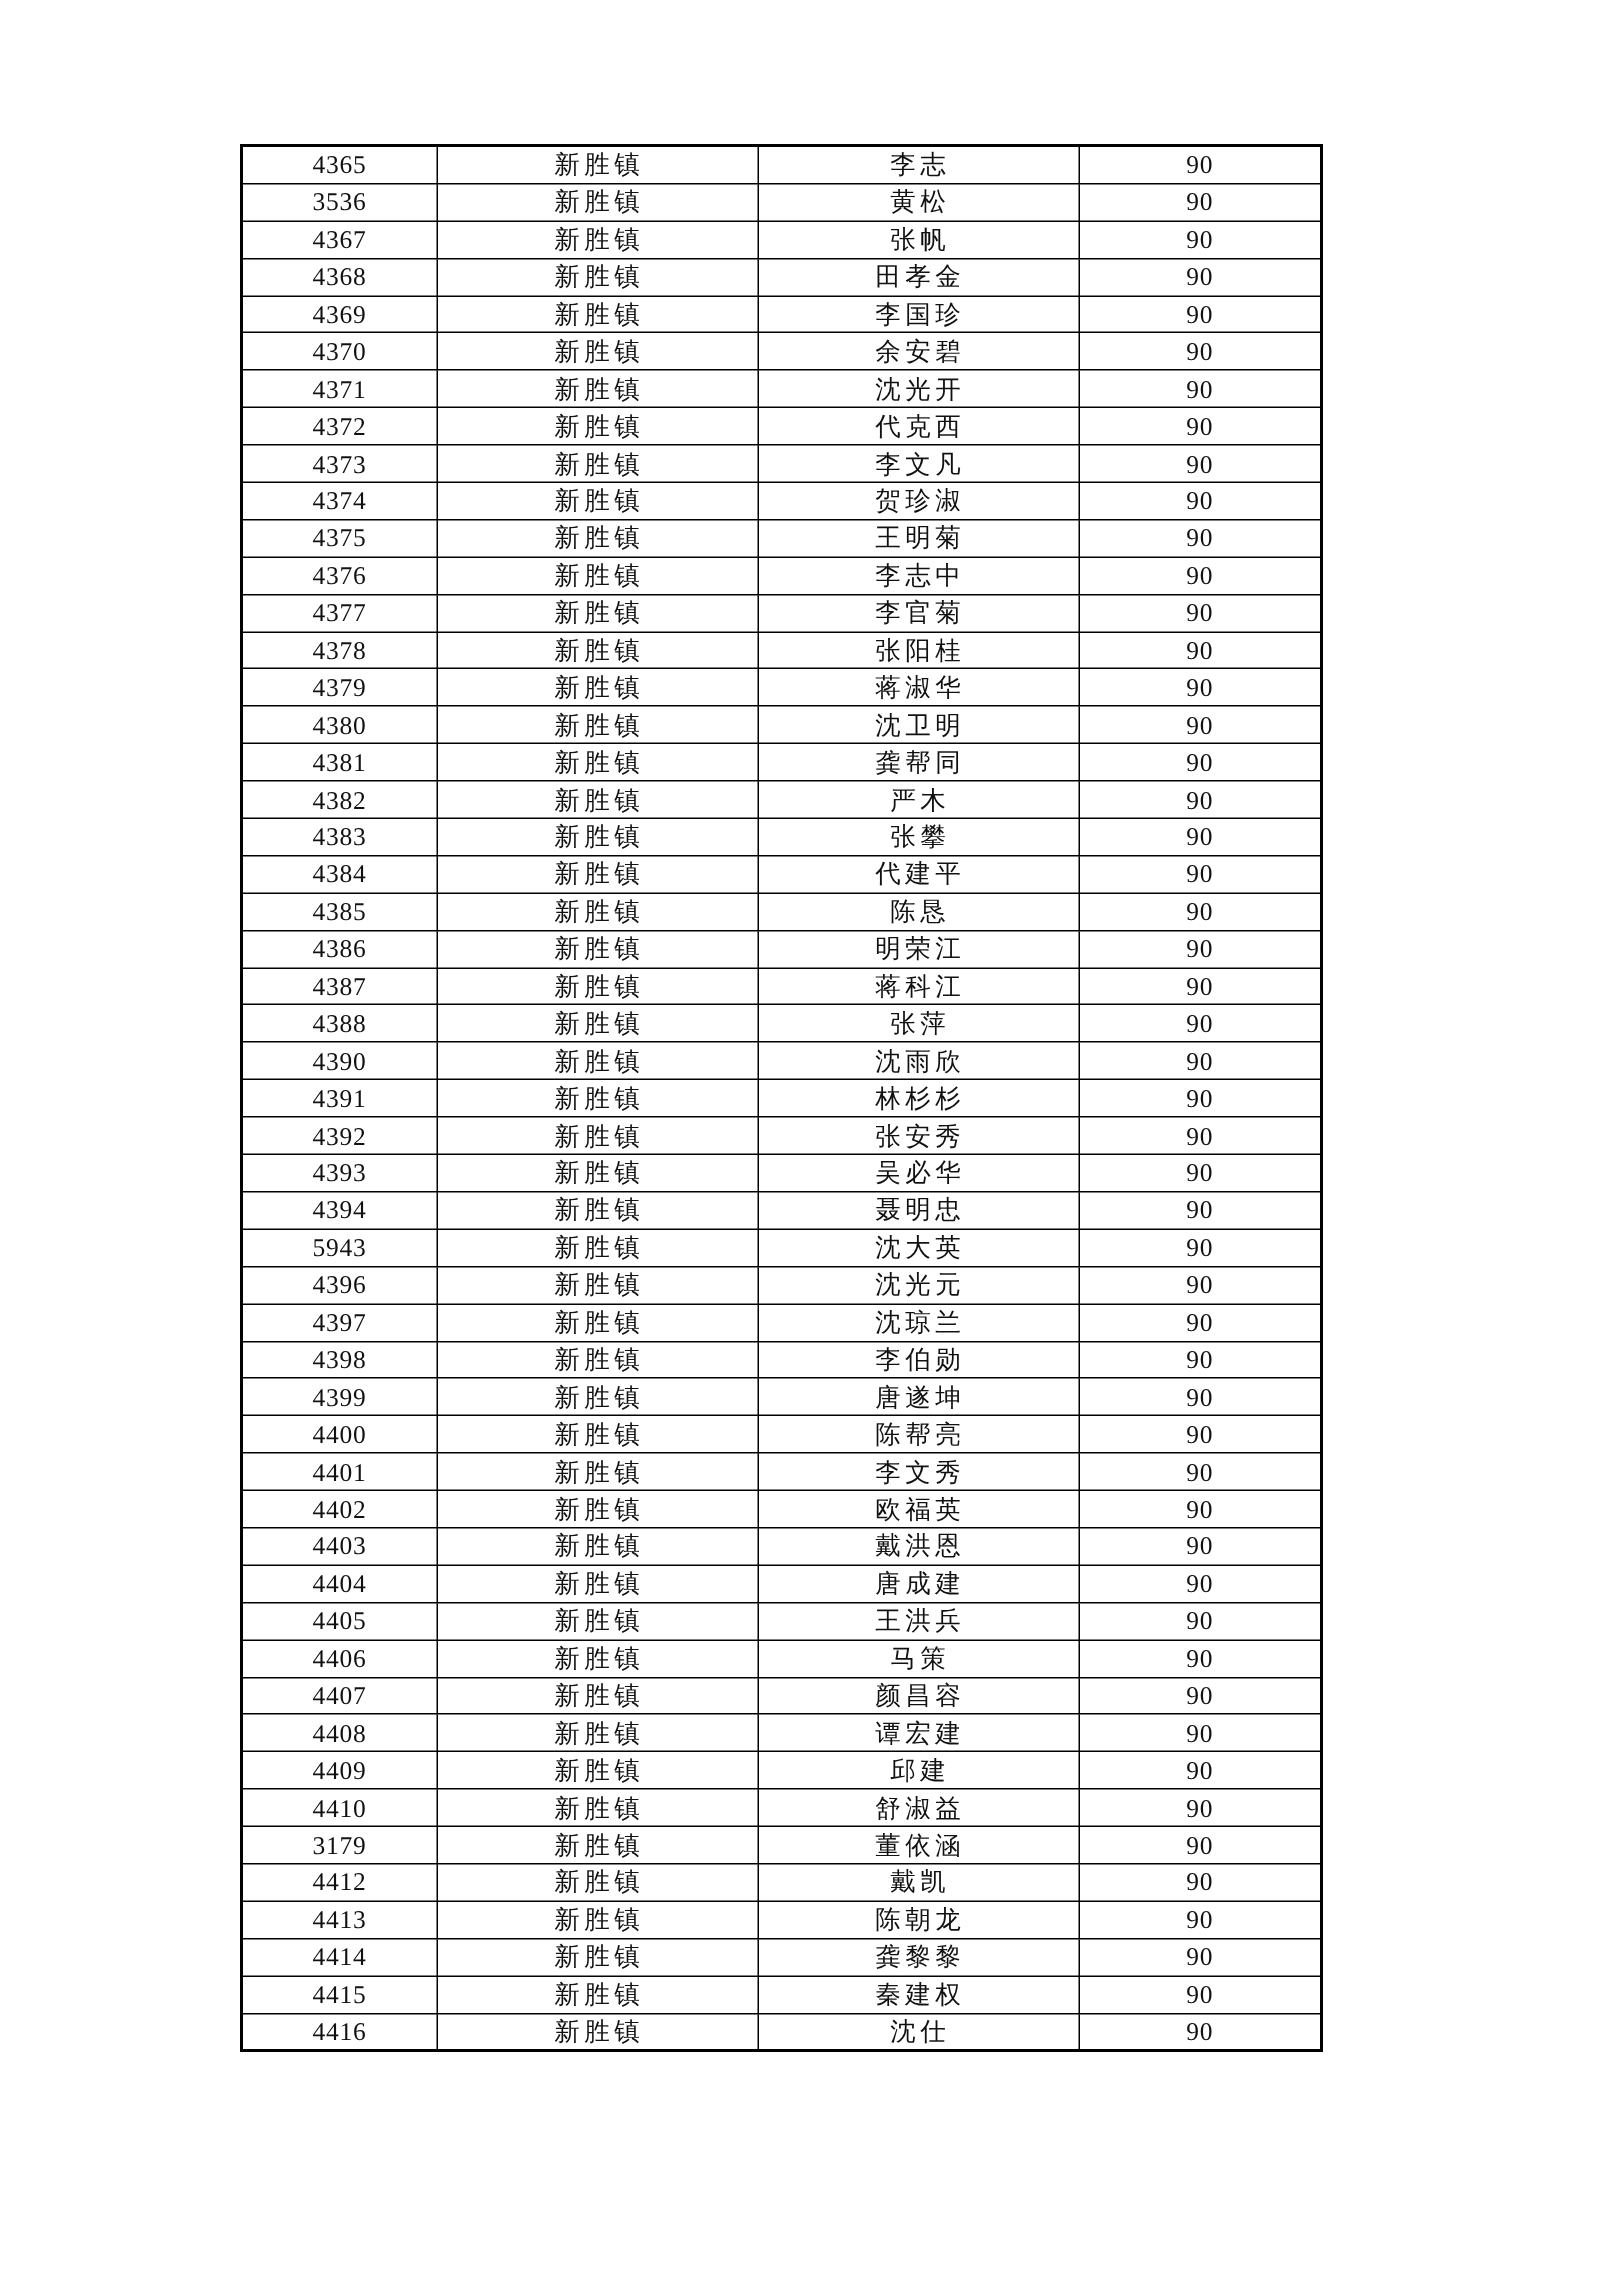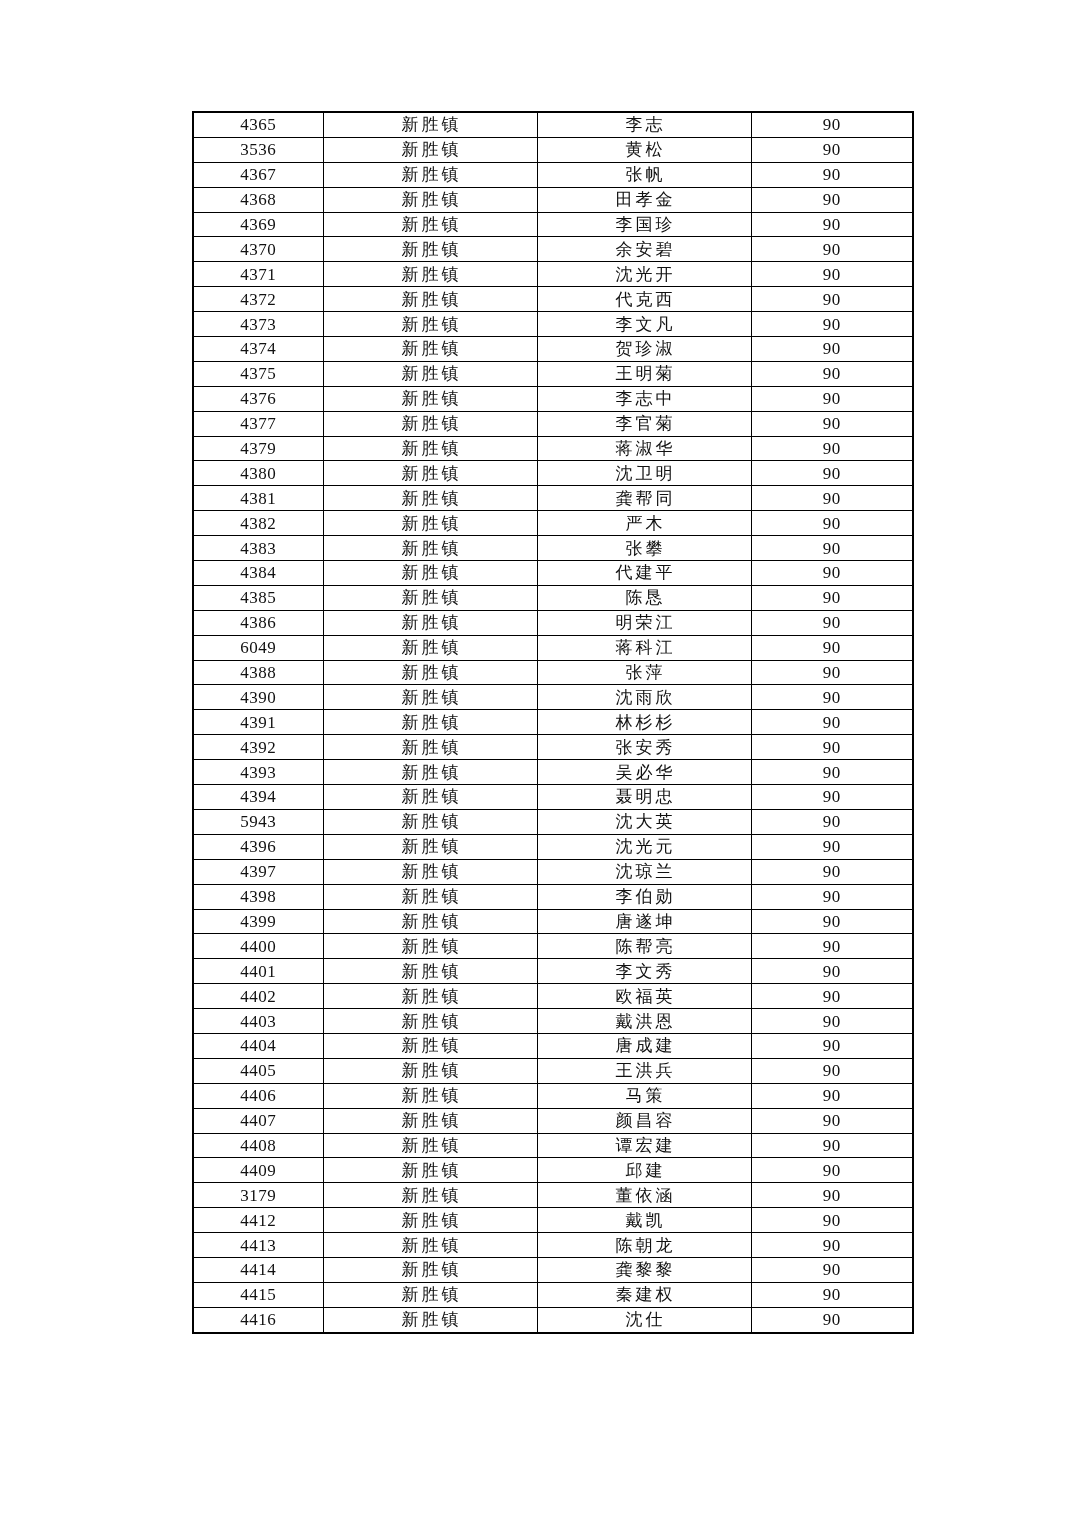--- a/index.html
+++ b/index.html
@@ -14,27 +14,26 @@
     font-family: "Liberation Serif", "DejaVu Serif", serif;
     color: #111111;
   }
   .page {
     position: absolute;
     inset: 0;
     background: #ffffff;
   }
   table.score-table {
     position: absolute;
-    left: 192px;
+    left: 160px;
     top: 96px;
     width: 720px;
     border-collapse: collapse;
     table-layout: fixed;
     border: 2.5px solid #000000;
-    margin-top: 15px;
   }
   table.score-table td {
     border: 1.5px solid #000000;
     height: 23.9px;
     padding: 0;
     text-align: center;
     vertical-align: middle;
     font-size: 17px;
     line-height: 1;
     white-space: nowrap;
@@ -133,20 +132,26 @@
     <td class="cell-name">李志中</td>
     <td class="cell-score">90</td>
   </tr>
         <tr>
     <td class="cell-number">4377</td>
     <td class="cell-town">新胜镇</td>
     <td class="cell-name">李官菊</td>
     <td class="cell-score">90</td>
   </tr>
         <tr>
+    <td class="cell-number">4378</td>
+    <td class="cell-town">新胜镇</td>
+    <td class="cell-name">张阳桂</td>
+    <td class="cell-score">90</td>
+  </tr>
+        <tr>
     <td class="cell-number">4379</td>
     <td class="cell-town">新胜镇</td>
     <td class="cell-name">蒋淑华</td>
     <td class="cell-score">90</td>
   </tr>
         <tr>
     <td class="cell-number">4380</td>
     <td class="cell-town">新胜镇</td>
     <td class="cell-name">沈卫明</td>
     <td class="cell-score">90</td>
@@ -181,21 +186,21 @@
     <td class="cell-name">陈恳</td>
     <td class="cell-score">90</td>
   </tr>
         <tr>
     <td class="cell-number">4386</td>
     <td class="cell-town">新胜镇</td>
     <td class="cell-name">明荣江</td>
     <td class="cell-score">90</td>
   </tr>
         <tr>
-    <td class="cell-number">6049</td>
+    <td class="cell-number">4387</td>
     <td class="cell-town">新胜镇</td>
     <td class="cell-name">蒋科江</td>
     <td class="cell-score">90</td>
   </tr>
         <tr>
     <td class="cell-number">4388</td>
     <td class="cell-town">新胜镇</td>
     <td class="cell-name">张萍</td>
     <td class="cell-score">90</td>
   </tr>
@@ -310,20 +315,26 @@
         <tr>
     <td class="cell-number">4408</td>
     <td class="cell-town">新胜镇</td>
     <td class="cell-name">谭宏建</td>
     <td class="cell-score">90</td>
   </tr>
         <tr>
     <td class="cell-number">4409</td>
     <td class="cell-town">新胜镇</td>
     <td class="cell-name">邱建</td>
+    <td class="cell-score">90</td>
+  </tr>
+        <tr>
+    <td class="cell-number">4410</td>
+    <td class="cell-town">新胜镇</td>
+    <td class="cell-name">舒淑益</td>
     <td class="cell-score">90</td>
   </tr>
         <tr>
     <td class="cell-number">3179</td>
     <td class="cell-town">新胜镇</td>
     <td class="cell-name">董依涵</td>
     <td class="cell-score">90</td>
   </tr>
         <tr>
     <td class="cell-number">4412</td>

